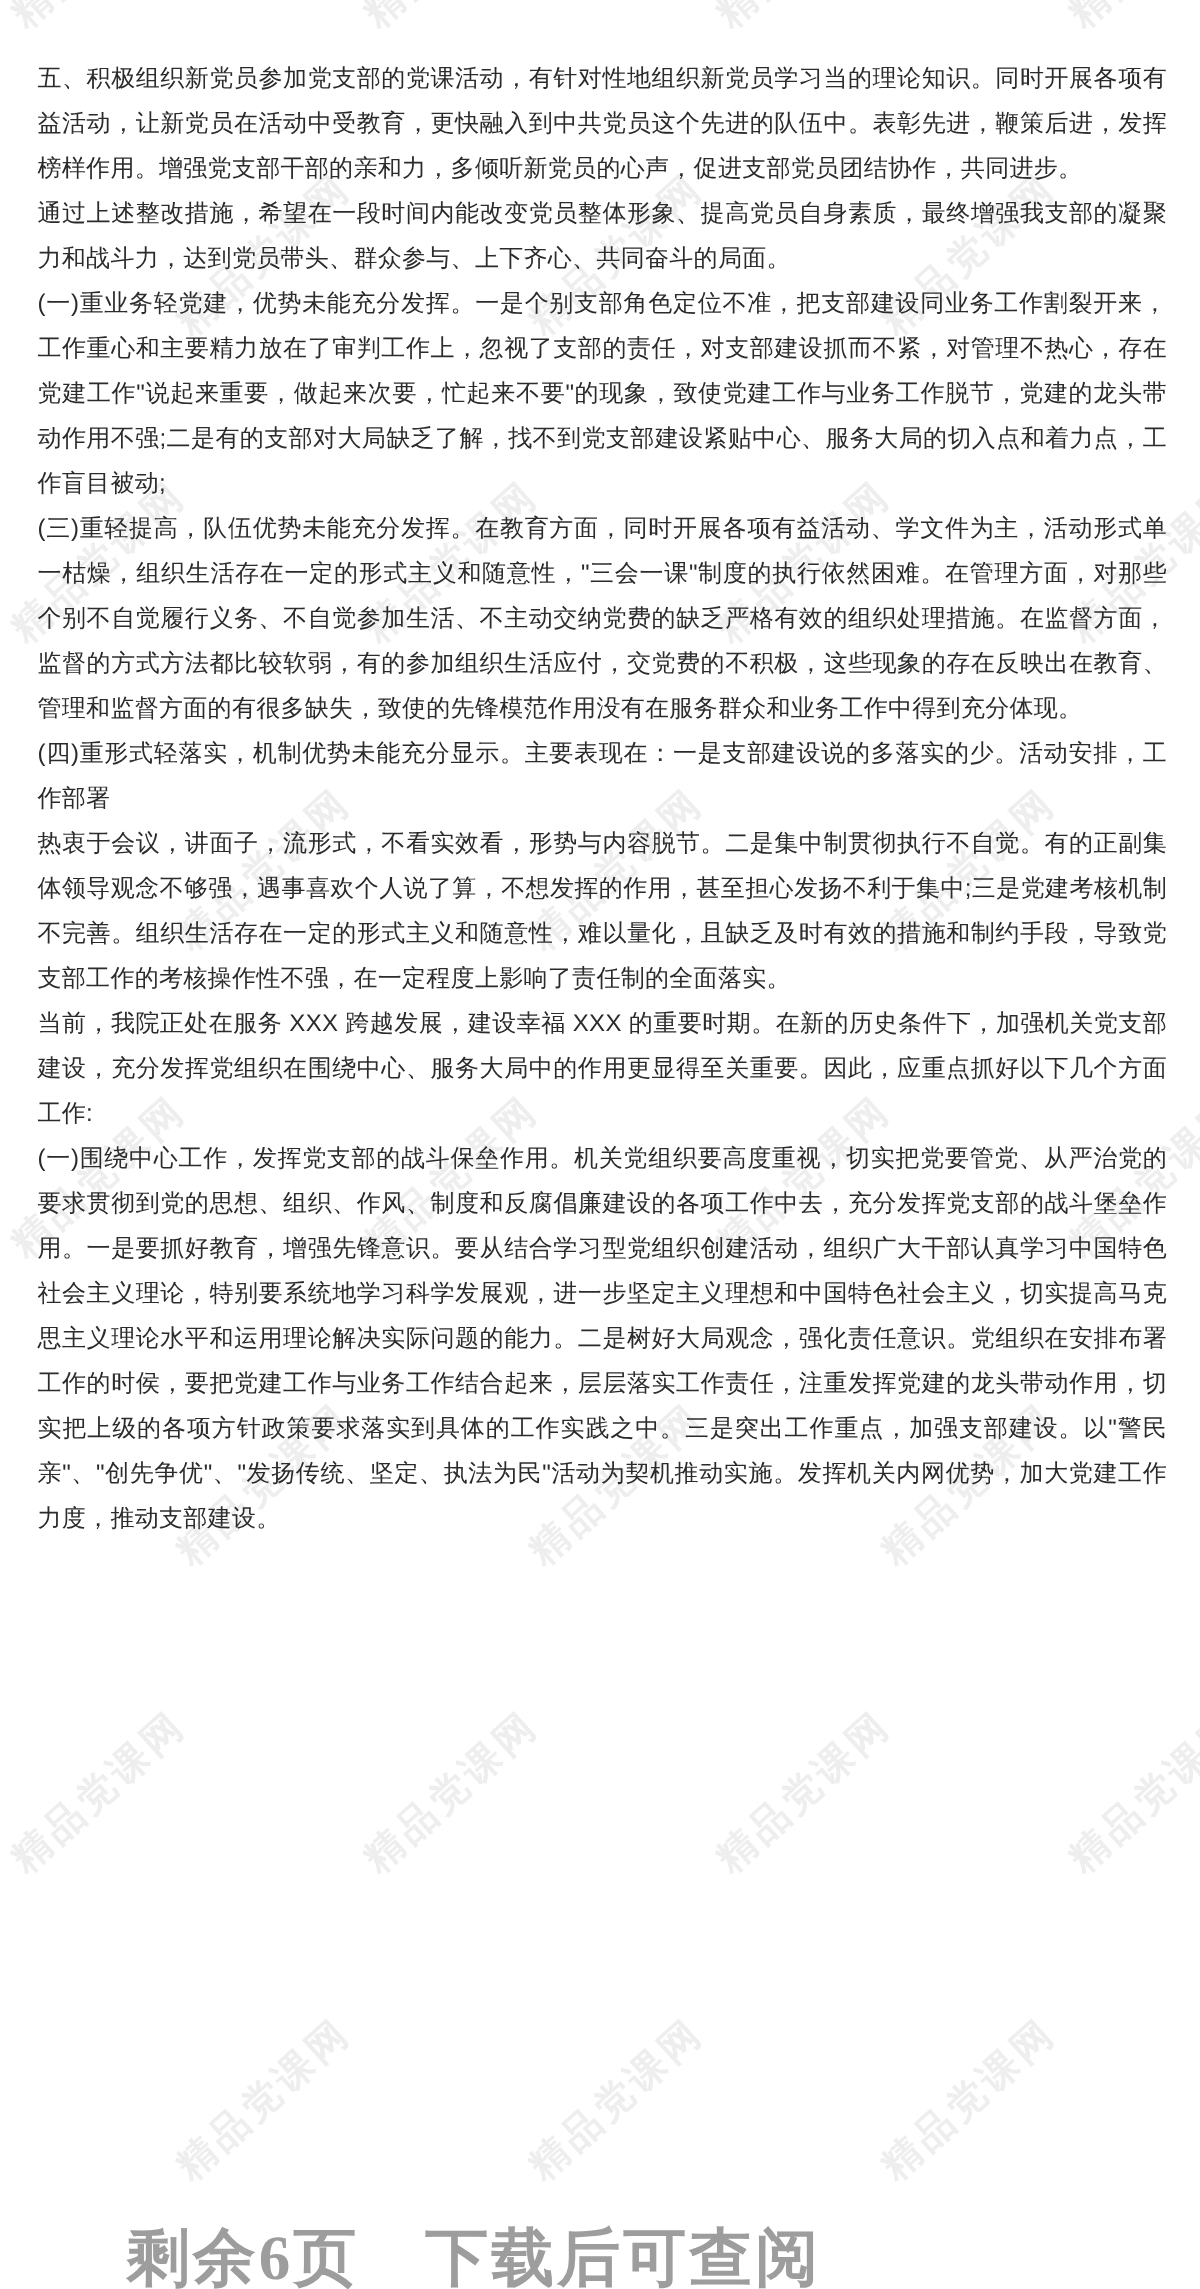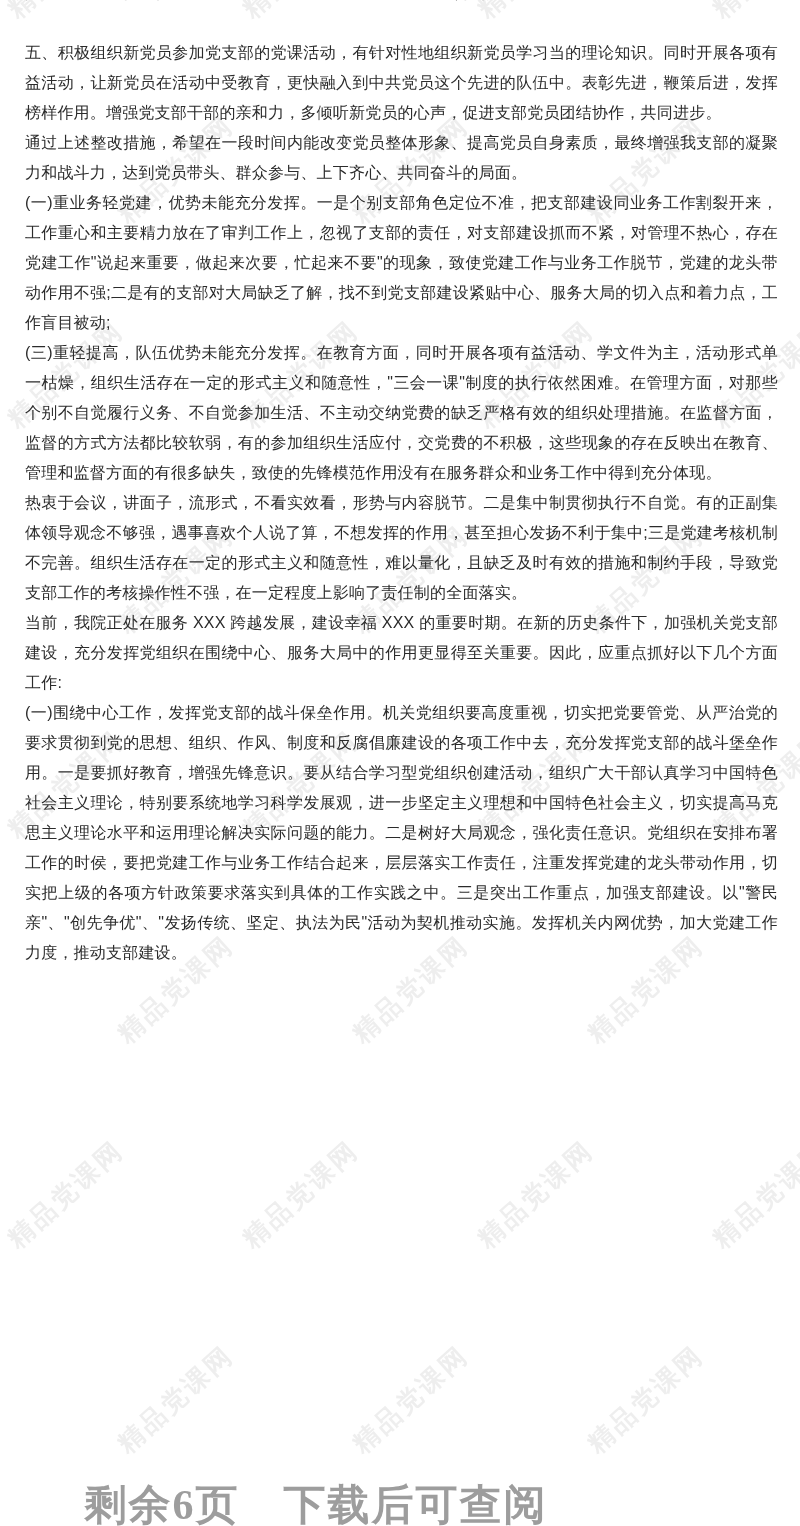--- a/index.html
+++ b/index.html
@@ -143,20 +143,21 @@
 
   <div id="doc-body">
     <div class="clip-window">
       <div class="text-flow" id="text-flow">
         <p class="para">报，对下月工作进行布置、协调，对出现的问题及时讨论并尽快解决。</p>
         <p class="gap"></p>
         <p class="para">五、积极组织新党员参加党支部的党课活动，有针对性地组织新党员学习当的理论知识。同时开展各项有益活动，让新党员在活动中受教育，更快融入到中共党员这个先进的队伍中。表彰先进，鞭策后进，发挥榜样作用。增强党支部干部的亲和力，多倾听新党员的心声，促进支部党员团结协作，共同进步。</p>
         <p class="para">通过上述整改措施，希望在一段时间内能改变党员整体形象、提高党员自身素质，最终增强我支部的凝聚力和战斗力，达到党员带头、群众参与、上下齐心、共同奋斗的局面。</p>
         <p class="para">(一)重业务轻党建，优势未能充分发挥。一是个别支部角色定位不准，把支部建设同业务工作割裂开来，工作重心和主要精力放在了审判工作上，忽视了支部的责任，对支部建设抓而不紧，对管理不热心，存在党建工作"说起来重要，做起来次要，忙起来不要"的现象，致使党建工作与业务工作脱节，党建的龙头带动作用不强;二是有的支部对大局缺乏了解，找不到党支部建设紧贴中心、服务大局的切入点和着力点，工作盲目被动;</p>
         <p class="para">(三)重轻提高，队伍优势未能充分发挥。在教育方面，同时开展各项有益活动、学文件为主，活动形式单一枯燥，组织生活存在一定的形式主义和随意性，"三会一课"制度的执行依然困难。在管理方面，对那些个别不自觉履行义务、不自觉参加生活、不主动交纳党费的缺乏严格有效的组织处理措施。在监督方面，监督的方式方法都比较软弱，有的参加组织生活应付，交党费的不积极，这些现象的存在反映出在教育、管理和监督方面的有很多缺失，致使的先锋模范作用没有在服务群众和业务工作中得到充分体现。</p>
+        <p class="para">(四)重形式轻落实，机制优势未能充分显示。主要表现在：一是支部建设说的多落实的少。活动安排，工作部署</p>
         <p class="para">热衷于会议，讲面子，流形式，不看实效看，形势与内容脱节。二是集中制贯彻执行不自觉。有的正副集体领导观念不够强，遇事喜欢个人说了算，不想发挥的作用，甚至担心发扬不利于集中;三是党建考核机制不完善。组织生活存在一定的形式主义和随意性，难以量化，且缺乏及时有效的措施和制约手段，导致党支部工作的考核操作性不强，在一定程度上影响了责任制的全面落实。</p>
         <p class="para">当前，我院正处在服务 XXX 跨越发展，建设幸福 XXX 的重要时期。在新的历史条件下，加强机关党支部建设，充分发挥党组织在围绕中心、服务大局中的作用更显得至关重要。因此，应重点抓好以下几个方面工作:</p>
         <p class="para">(一)围绕中心工作，发挥党支部的战斗保垒作用。机关党组织要高度重视，切实把党要管党、从严治党的要求贯彻到党的思想、组织、作风、制度和反腐倡廉建设的各项工作中去，充分发挥党支部的战斗堡垒作用。一是要抓好教育，增强先锋意识。要从结合学习型党组织创建活动，组织广大干部认真学习中国特色社会主义理论，特别要系统地学习科学发展观，进一步坚定主义理想和中国特色社会主义，切实提高马克思主义理论水平和运用理论解决实际问题的能力。二是树好大局观念，强化责任意识。党组织在安排布署工作的时侯，要把党建工作与业务工作结合起来，层层落实工作责任，注重发挥党建的龙头带动作用，切实把上级的各项方针政策要求落实到具体的工作实践之中。三是突出工作重点，加强支部建设。以"警民亲"、"创先争优"、"发扬传统、坚定、执法为民"活动为契机推动实施。发挥机关内网优势，加大党建工作力度，推动支部建设。</p>
 
       </div>
     </div>
   </div>
 
   <div id="footer-notice">
     <span class="notice-text">剩余6页　下载后可查阅</span>

